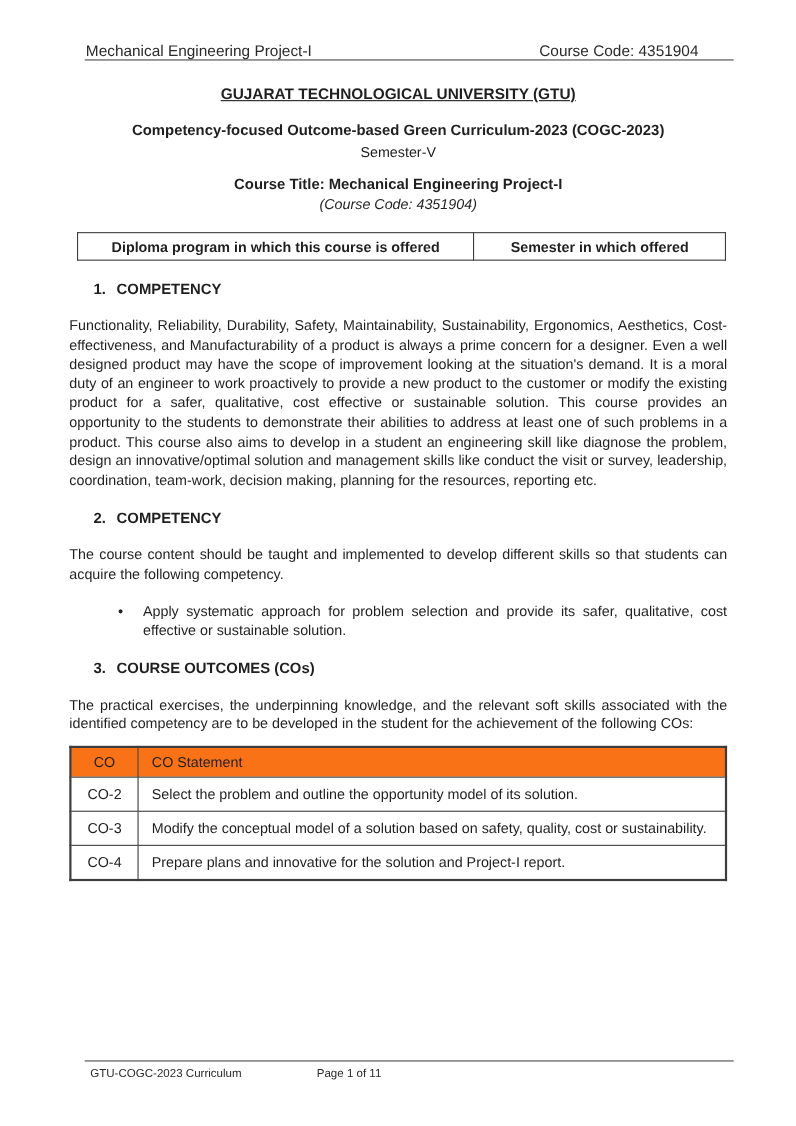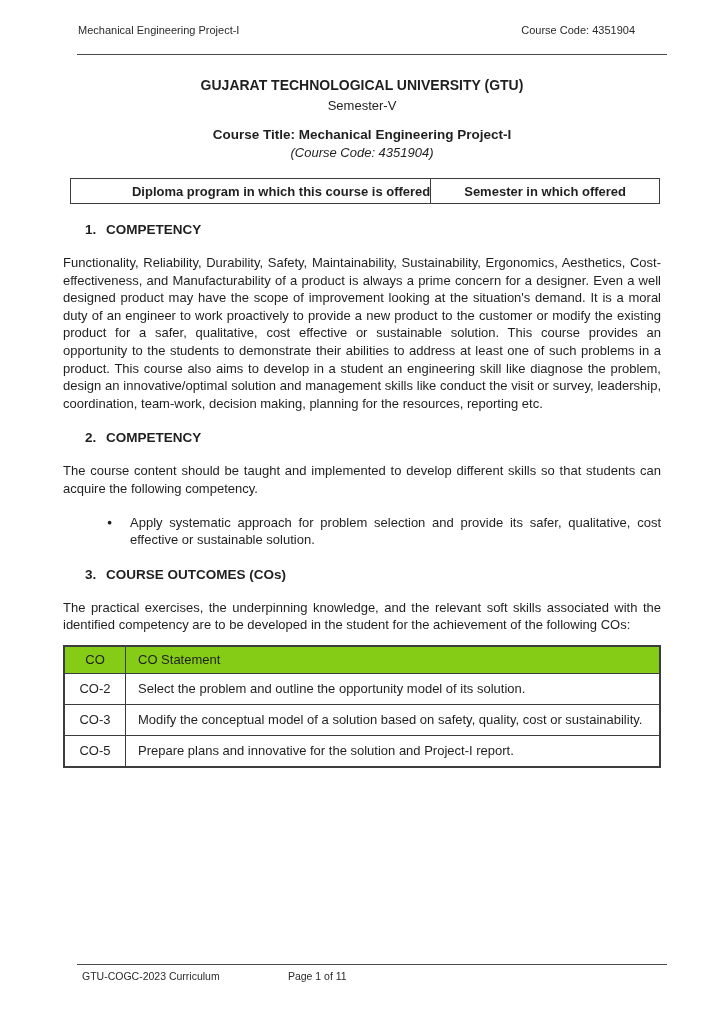--- a/index.html
+++ b/index.html
@@ -9,23 +9,23 @@
   .page {
     position: relative;
     width: 724px; height: 1024px;
     background: #ffffff;
     color: #1f1f1f;
     font-family: "Liberation Sans", "DejaVu Sans", sans-serif;
     overflow: hidden;
   }
   
   .running-header {
-    position: absolute; top: 24px; left: 78px; right: 89px;
+    position: absolute; top: 38px; left: 78px; right: 89px;
     display: flex; justify-content: space-between;
-    font-size: 11px; color: #2a2a2a; text-align: center;
+    font-size: 14px; color: #2a2a2a; text-align: center;
   }
   .header-rule {
     position: absolute; top: 54px; left: 77px; width: 590px;
     border-top: 1.5px solid #4a4a4a;
   }
   .footer-rule {
     position: absolute; top: 964px; left: 77px; width: 590px;
     border-top: 1.5px solid #4a4a4a;
   }
   .running-footer {
@@ -33,42 +33,42 @@
     font-size: 10.5px; color: #2a2a2a;
   }
   .running-footer .f-left { display: inline-block; width: 203px; }
 
   
   .content {
     position: absolute; top: 0; left: 63px; width: 598px;
   }
   .tc { text-align: center; }
   .bold { font-weight: bold; }
-  .t1 { margin: 76px 0 0 0; font-size: 14px;   line-height: 18px; }
+  .t1 { margin: 76px 0 0 0; font-size: 14px;   line-height: 18px; text-decoration: underline; }
   .t2 { margin: 16px 0 0 0; font-size: 13.5px; line-height: 17px; }
   .t3 { margin: 3px  0 0 0; font-size: 13px;   line-height: 17px; text-align: center; }
   .t4 { margin: 12px 0 0 0; font-size: 13.5px; line-height: 17px; }
   .t5 { margin: 1px  0 0 0; font-size: 13px;   line-height: 17px; font-style: italic; }
 
   
   table { border-collapse: collapse; }
   .offer-table {
     margin: 17px 0 0 7px;
     width: 590px;
     table-layout: fixed;
   }
   .offer-table th, .offer-table td {
     border: 1.5px solid #3d3d3d;
     font-size: 13px;
     text-align: center;
     padding: 0;
   }
   .offer-table th { height: 24px; font-weight: bold; }
   .offer-table td { height: 22px; font-weight: normal; }
-  .offer-table .c1 { width: 61%; text-align: right; }
+  .offer-table .c1 { width: 61%; }
   sup { font-size: 9px; line-height: 0; }
 
   
   .section-heading {
     display: flex;
     margin: 17px 0 0 0;
     padding-left: 22px;
     font-size: 13.5px; font-weight: bold; line-height: 18px;
   }
   .section-heading .num { width: 21px; flex: 0 0 21px; }
@@ -102,38 +102,39 @@
     table-layout: fixed;
     border: 2px solid #3d3d3d;
   }
   .co-table th, .co-table td {
     border: 1.4px solid #3d3d3d;
     font-size: 13px;
     padding: 0 10px 0 12px;
     text-align: left;
     font-weight: normal;
   }
-  .co-table th { height: 26px; background: #84cc16; margin-top: 42px; }
+  .co-table th { height: 26px; background: #f97316; margin-top: 42px; }
   .co-table td { height: 30px; }
   .co-table .c-co { width: 60px; text-align: center; padding: 0; }
 </style>
 </head>
 <body>
 
 <div class="page">
 
   <div class="running-header">
     <span>Mechanical Engineering Project-I</span>
     <span>Course Code: 4351904</span>
   </div>
   <div class="header-rule"></div>
 
   <div class="content">
 
     <p class="t1 tc bold">GUJARAT TECHNOLOGICAL UNIVERSITY (GTU)</p>
+    <p class="t2 tc bold">Competency-focused Outcome-based Green Curriculum-2023 (COGC-2023)</p>
     <p class="t3 tc">Semester-V</p>
     <p class="t4 tc bold">Course Title: Mechanical Engineering Project-I</p>
     <p class="t5 tc">(Course Code: 4351904)</p>
 
     <table class="offer-table">
       <tbody>
         <tr>
           <th class="c1">Diploma program in which this course is offered</th>
           <th>Semester in which offered</th>
         </tr>
@@ -170,21 +171,21 @@
         </tr>
         <tr>
           <td class="c-co">CO-2</td>
           <td>Select the problem and outline the opportunity model of its solution.</td>
         </tr>
         <tr>
           <td class="c-co">CO-3</td>
           <td>Modify the conceptual model of a solution based on safety, quality, cost or sustainability.</td>
         </tr>
         <tr>
-          <td class="c-co">CO-5</td>
+          <td class="c-co">CO-4</td>
           <td>Prepare plans and innovative for the solution and Project-I report.</td>
         </tr>
       </tbody>
     </table>
 
   </div>
 
   <div class="footer-rule"></div>
   <div class="running-footer">
     <span class="f-left">GTU-COGC-2023 Curriculum</span>

